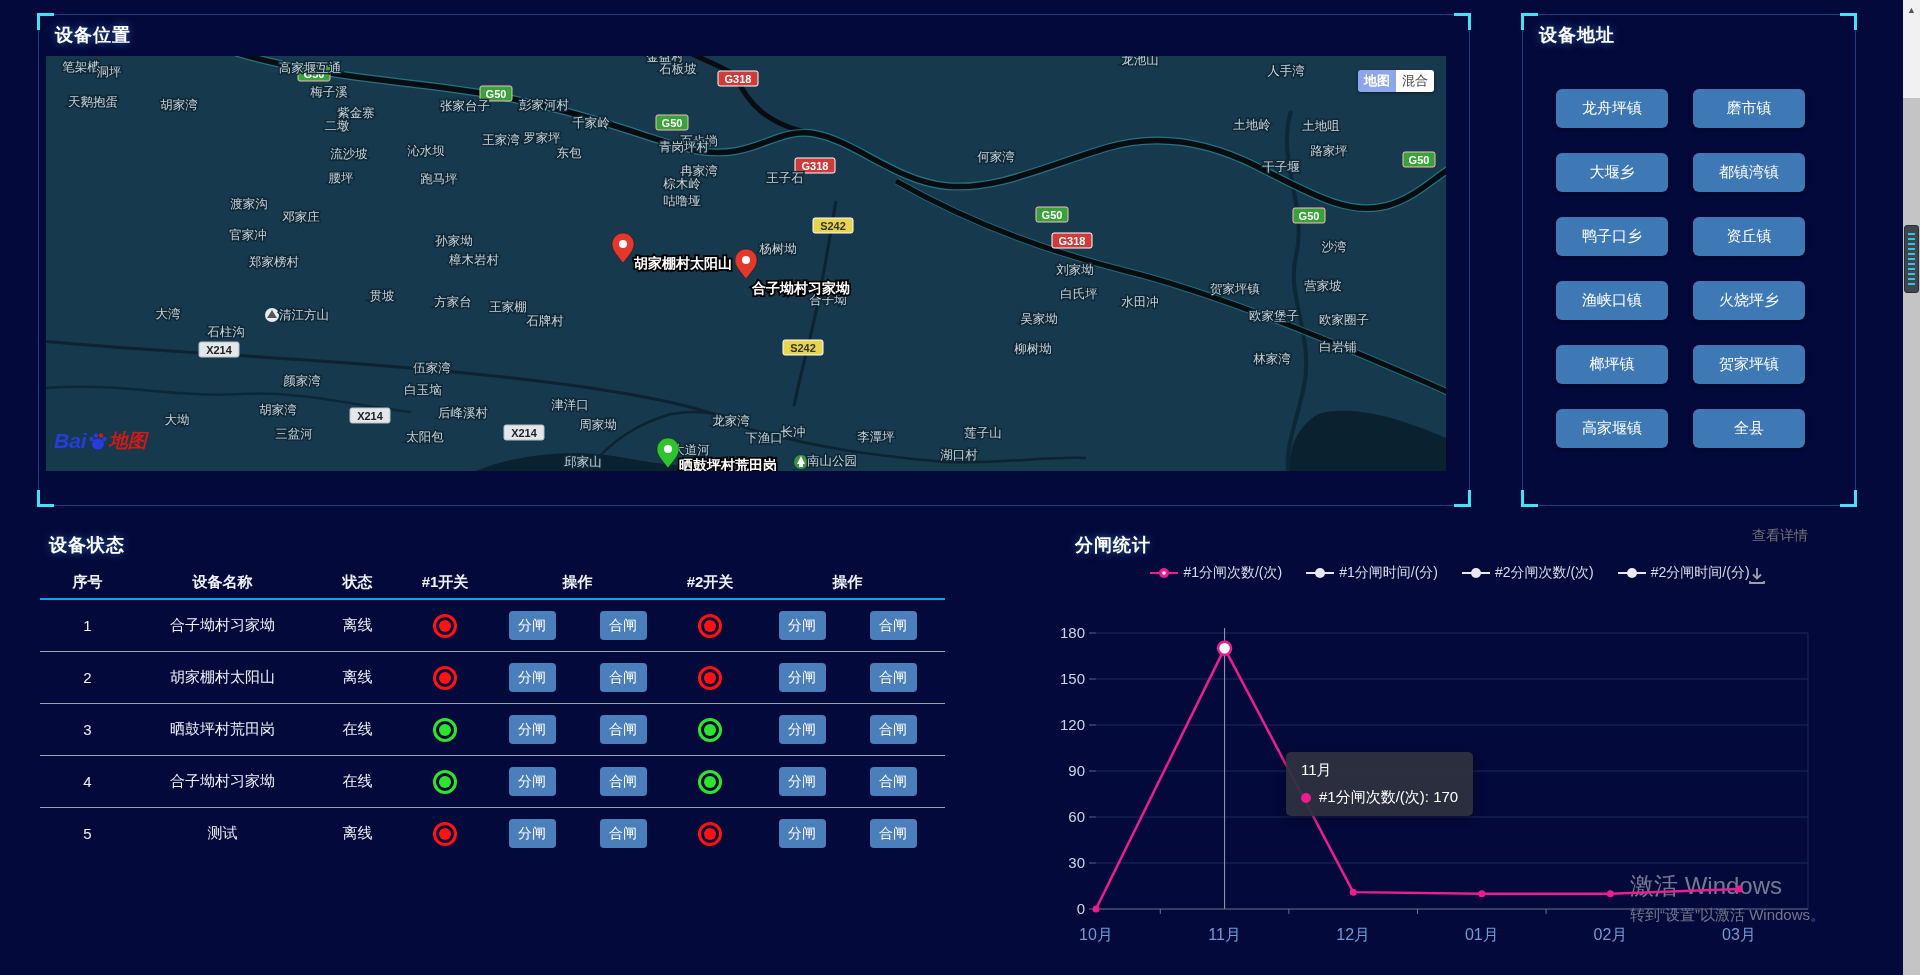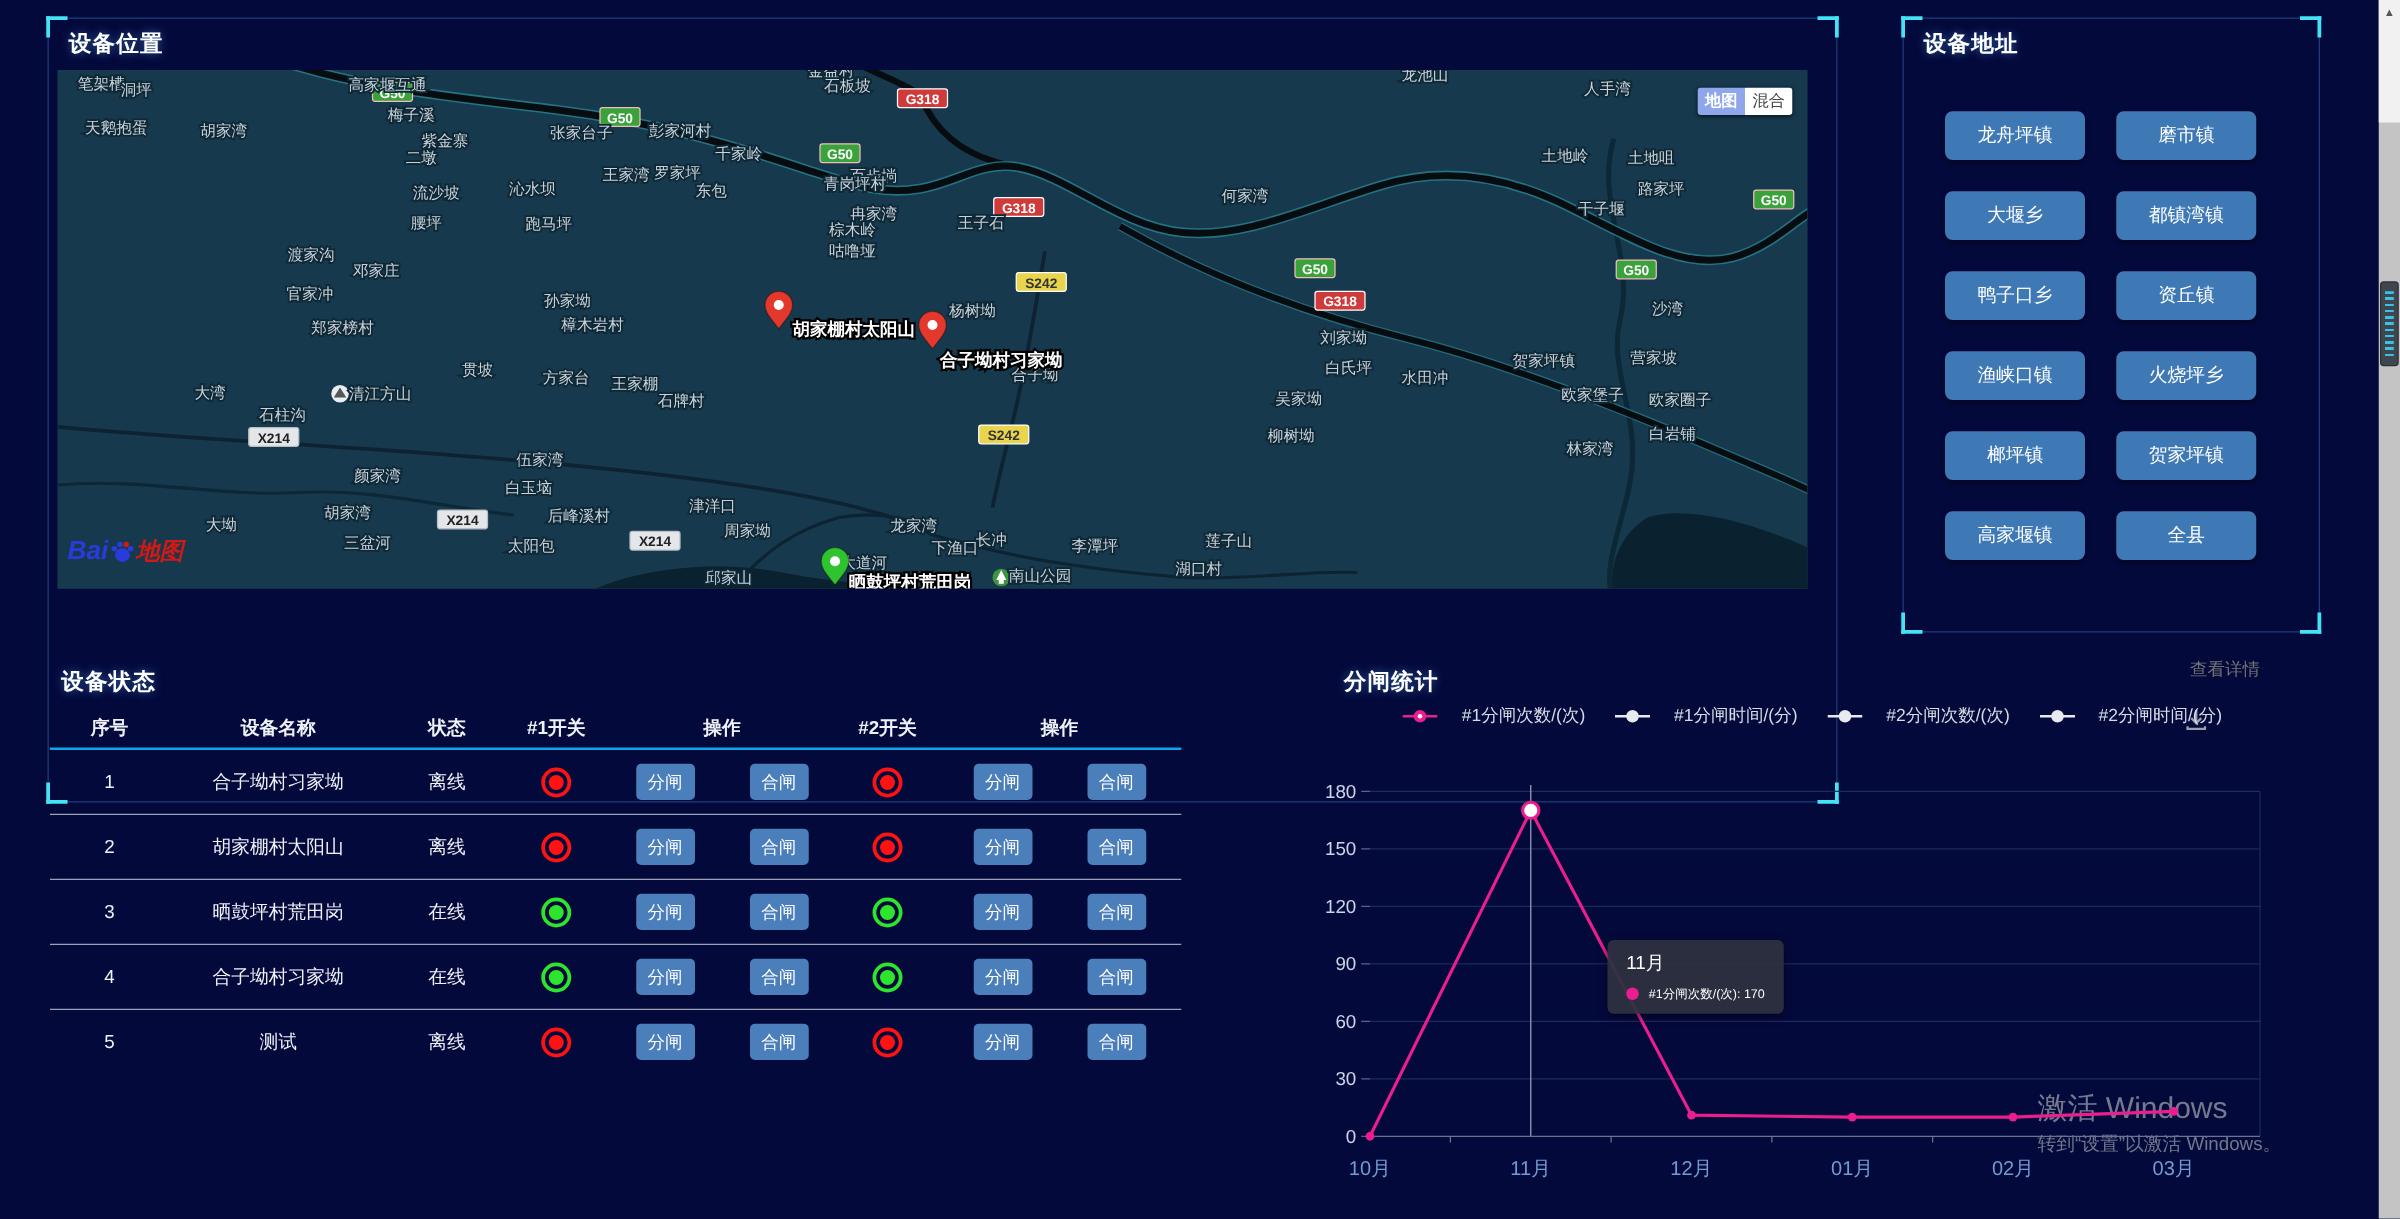--- a/index.html
+++ b/index.html
@@ -62,46 +62,46 @@
   .ops { display:flex; justify-content:center; gap:44px; }
   .op-btn { width:47px; height:29px; background:#4a7fbc; border:none; border-radius:4px;
             color:#fff; font-size:14px; font-family:inherit; cursor:pointer; }
 
   
   .details-link { position:absolute; left:1752px; top:527px; color:#737373; font-size:14px;
                   text-decoration:none; }
   .dl-icon { position:absolute; left:1746px; top:565px; }
   .legend { position:absolute; left:1095px; top:564px; width:710px; display:flex;
             justify-content:center; gap:24px; }
-  .litem { display:flex; align-items:center; gap:19px; color:#d8dce6; font-size:14px; cursor:pointer; }
+  .litem { display:flex; align-items:center; gap:5px; color:#d8dce6; font-size:14px; cursor:pointer; }
   .chart-svg { position:absolute; left:1050px; top:615px; z-index:2; }
   .tooltip { position:absolute; left:1286px; top:752px; z-index:3; background:rgba(46,50,62,.93);
              border-radius:5px; padding:9px 15px; color:#fff; white-space:nowrap;
              box-shadow:0 2px 8px rgba(0,0,0,.4); }
   .tooltip .tt-title { font-size:15px; }
-  .tooltip .tt-row { margin-top:8px; display:flex; align-items:center; gap:8px; font-size:10px; }
+  .tooltip .tt-row { margin-top:8px; display:flex; align-items:center; gap:8px; font-size:15px; }
   .tt-dot { width:10px; height:10px; border-radius:50%; background:#ec1d8e; display:inline-block; }
   .watermark { position:absolute; left:1630px; top:870px; z-index:1; color:#9296a6; opacity:.8; }
   .wm1 { font-size:24px; }
   .wm2 { font-size:15px; margin-top:4px; color:#8d92a2; }
 
   
   .scrollbar { position:absolute; left:1903px; top:0; width:17px; height:975px; background:#c4c4c4; }
   .sb-top { position:absolute; top:0; left:0; width:17px; height:98px; background:#f1f1f1;
             text-align:center; color:#555; font-size:9px; line-height:20px; }
   .sb-thumb { position:absolute; left:1px; top:225px; width:15px; height:68px; background:#3f464e;
               border-radius:3px; border:1px solid #2a2f35; box-sizing:border-box;
               display:flex; align-items:center; justify-content:center; }
   .sb-thumb i { display:block; width:7px; height:52px;
                 background:repeating-linear-gradient(to bottom,#39c2e8 0 2px, transparent 2px 5px); }
 </style>
 </head>
 <body>
 
-<section class="panel" style="left:38px; top:14px; width:1432px; height:628px;">
+<section class="panel" style="left:38px; top:14px; width:1432px; height:492px;">
   <span class="corner tl"></span>
   <span class="corner tr"></span>
   <span class="corner bl"></span>
   <span class="corner br"></span>
   <h2 class="ptitle">设备位置</h2>
 
   <div class="map">
     <svg id="map-svg" width="1400" height="415" viewBox="0 0 1400 415">
       <rect x="0" y="0" width="1400" height="415" fill="#16394d"></rect>
 

